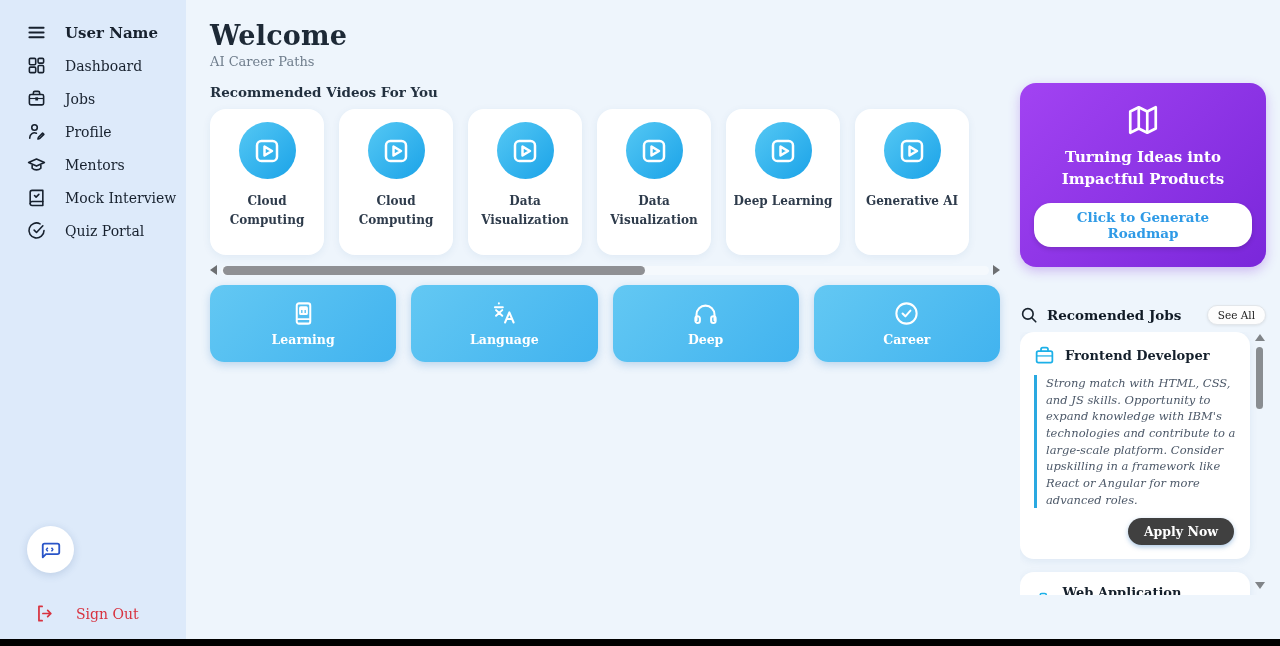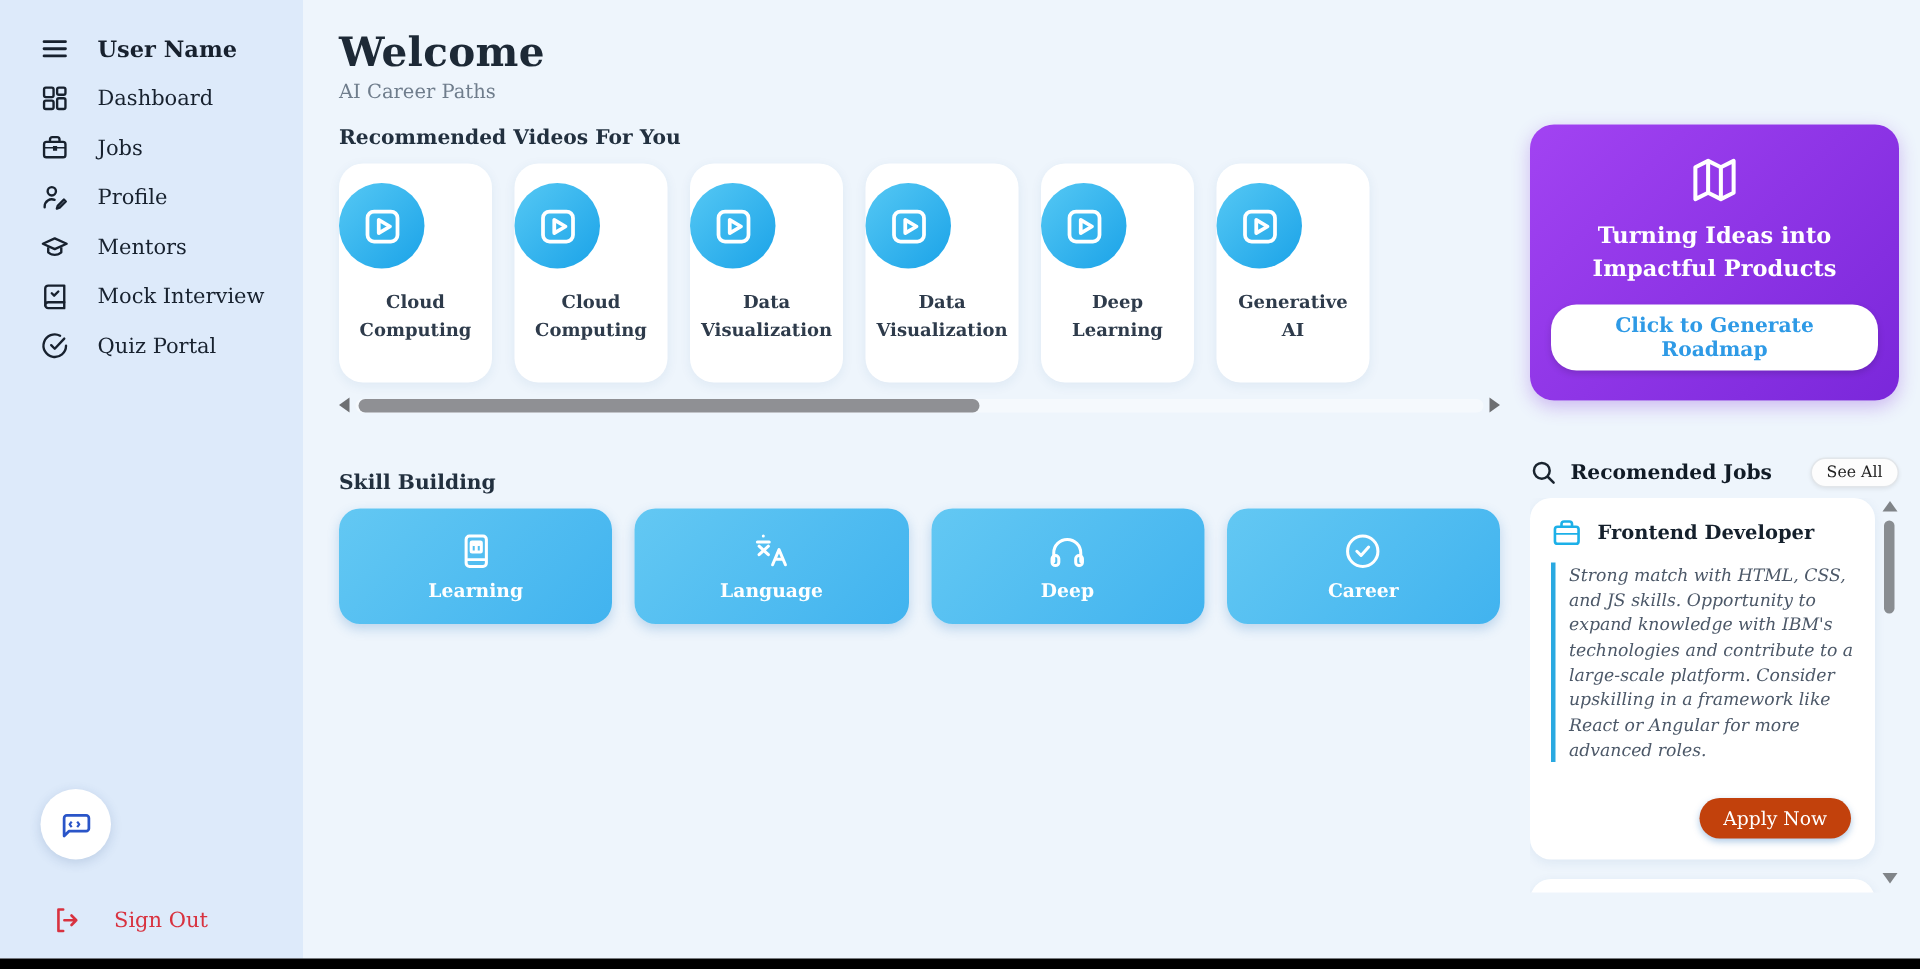--- a/index.html
+++ b/index.html
@@ -6,21 +6,21 @@
   html,body { width:1280px; height:646px; overflow:hidden; }
   body {
     font-family:"DejaVu Serif", serif;
     background:#eef5fc;
     display:flex;
     position:relative;
     color:#1c2733;
   }
   
   .sidebar {
-    width:202px; height:639px; background:#ddeafa; flex-shrink:0;
+    width:186px; height:639px; background:#ddeafa; flex-shrink:0;
     position:relative; padding-top:16px;
   }
   .nav-row {
     display:flex; align-items:center; gap:19px;
     height:33px; padding-left:27px; cursor:pointer;
     font-size:14px; color:#17212e;
   }
   .nav-row.user { font-weight:bold; font-size:15px; }
   .nav-row svg { width:19px; height:19px; flex-shrink:0; }
   .chat-fab {
@@ -36,23 +36,23 @@
   }
   
   .main {
     flex:1; padding:20px 20px 0 24px; min-width:0;
   }
   .page-title { font-size:27px; font-weight:bold; color:#1d2936; letter-spacing:.2px; }
   .page-subtitle { font-size:13px; color:#6f7d8c; margin-top:3px; }
   .section-heading { font-size:13.5px; font-weight:bold; color:#22303f; margin-top:15px; }
   .video-row { display:flex; gap:15px; margin-top:9px; }
   .video-card {
-    width:102px; height:146px; background:#fff; border-radius:16px;
+    width:114px; height:146px; background:#fff; border-radius:16px;
     box-shadow:0 2px 8px rgba(30,80,140,.07);
-    display:flex; flex-direction:column; 
+    display:flex; flex-direction:column; align-items:center;
     padding-top:13px; cursor:pointer; flex-shrink:0;
   }
   .video-icon {
     width:57px; height:57px; border-radius:50%;
     background:linear-gradient(135deg,#55c8f4 0%,#1ba3e8 100%);
     display:flex; align-items:center; justify-content:center;
   }
   .video-label {
     margin-top:13px; font-size:12px; font-weight:600; color:#2e3b4b;
     text-align:center; line-height:1.55; padding:0 6px;
@@ -107,22 +107,22 @@
     background:#fff; border-radius:14px; padding:13px 14px 12px 14px;
     box-shadow:0 2px 8px rgba(30,80,140,.08); margin-bottom:13px;
   }
   .job-card-header { display:flex; align-items:center; gap:10px; }
   .job-title { font-size:13px; font-weight:bold; color:#15202c; }
   .job-desc {
     margin-top:9px; border-left:3px solid #2aa9e1; padding-left:9px;
     font-style:italic; font-size:11.5px; color:#4c5868; line-height:1.45;
   }
   .apply-btn {
-    display:block; margin:24px 2px 2px auto; background:#c2410c; border:none;
-    border-radius:16px; padding:6px 16px; color:#fff; font-weight:normal;
+    display:block; margin:10px 2px 2px auto; background:#404040; border:none;
+    border-radius:16px; padding:6px 16px; color:#fff; font-weight:bold;
     font-size:12.5px; font-family:"DejaVu Serif", serif; cursor:pointer;
     box-shadow:0 2px 5px rgba(20,100,180,.35);
   }
   .vscroll { position:absolute; right:0; top:0; bottom:0; width:13px; }
   .vscroll-up { position:absolute; top:2px; left:2px; width:0;height:0;
     border-left:5px solid transparent;border-right:5px solid transparent;border-bottom:7px solid #808488; cursor:pointer;}
   .vscroll-down { position:absolute; bottom:6px; left:2px; width:0;height:0;
     border-left:5px solid transparent;border-right:5px solid transparent;border-top:7px solid #808488; cursor:pointer;}
   .vscroll-thumb { position:absolute; top:15px; left:3px; width:7px; height:62px; border-radius:4px; background:#898d91; cursor:pointer; }
   .bottom-bar { position:absolute; left:0; bottom:0; width:1280px; height:7px; background:#000; }
@@ -272,21 +272,20 @@
 
   <div class="hscroll">
     <div class="arrow-left"></div>
     <div class="hscroll-track">
       <div class="hscroll-thumb"></div>
     </div>
     <div class="arrow-right"></div>
   </div>
 
 
-  <div class="section-heading" style="margin-top:38px">Skill Building</div>
 
   <div class="skill-row">
     <div class="skill-card">
       <svg width="27" height="27" viewBox="0 0 24 24" fill="none" stroke="#fff" stroke-width="1.8" stroke-linecap="round">
           <rect x="6" y="3" width="12" height="18" rx="2"></rect>
           <rect x="9" y="6.5" width="6" height="6" rx="0.5"></rect>
           <path d="M10.2 8h3.6M12 8v3.5"></path>
           <path d="M7 17h10" stroke-width="1.6"></path>
         </svg>
       <div class="skill-label">Learning</div>

